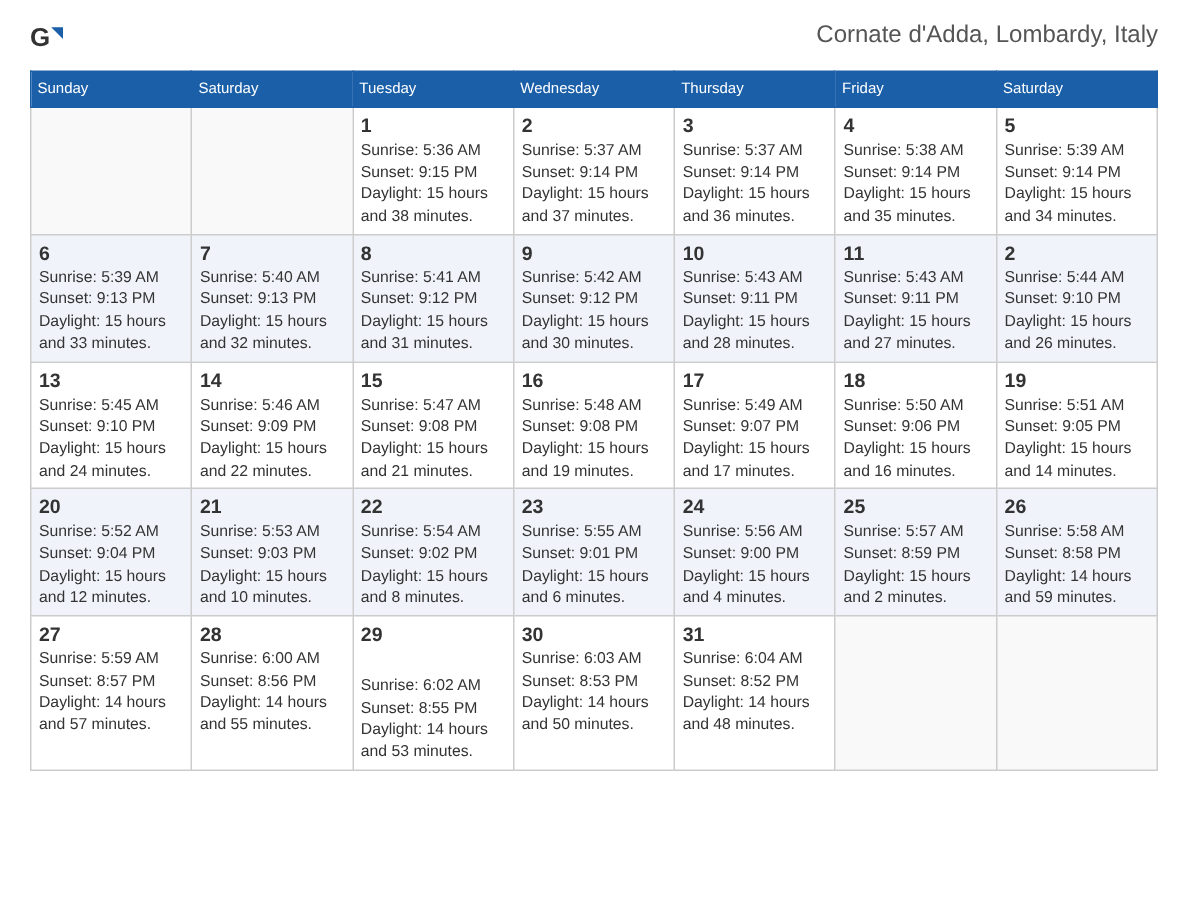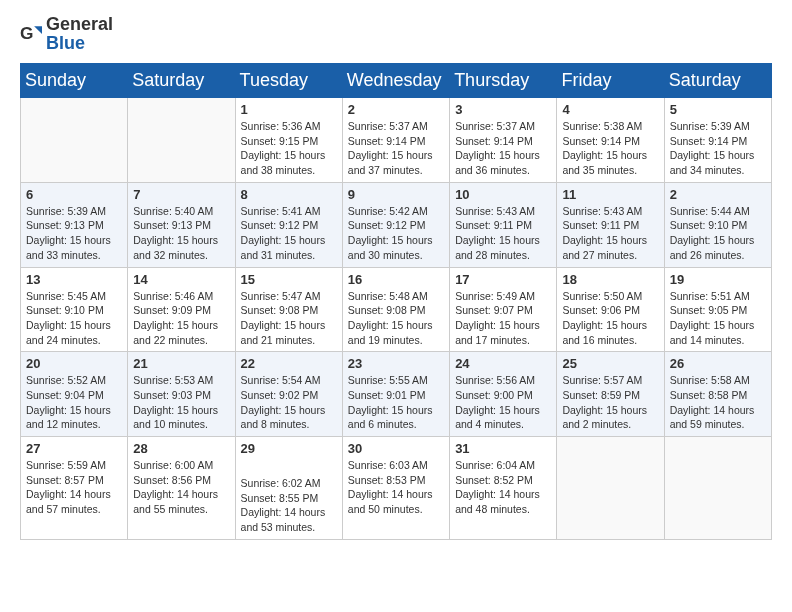--- a/index.html
+++ b/index.html
@@ -53,21 +53,21 @@
     .calendar {
       width: 100%;
       border-collapse: collapse;
       font-size: 11px;
     }
     .calendar th {
       background: #1a5fa8;
       color: #fff;
       padding: 6px 4px;
       text-align: left;
-      font-size: 18px;
+      font-size: 10px;
       font-weight: normal;
       border: 1px solid #1a5fa8;
     }
     .calendar td {
       border: 1px solid #ccc;
       vertical-align: top;
       padding: 4px 5px;
       width: calc(100%/7);
       height: 80px;
       background: #fff;
@@ -92,26 +92,23 @@
   </style>
 </head>
 <body>
 
 <div class="header">
   <div class="logo">
     <svg class="logo-icon" viewBox="0 0 28 28">
       <text x="0" y="20" font-size="22" font-weight="bold" fill="#333">G</text>
       <polygon points="18,4 28,4 28,14" fill="#1a5fa8"></polygon>
     </svg>
-    <div>
-      <span class="logo-text-general">General</span><br>
-      <span class="logo-text-blue">Blue</span>
-    </div>
   </div>
   <div class="title-block">
+    <div class="location-title">Cornate d'Adda, Lombardy, Italy</div>
   </div>
 </div>
 
 <table class="calendar">
   <thead>
     <tr>
     <th>Sunday</th>
         <th>Saturday</th>
         <th>Tuesday</th>
         <th>Wednesday</th>

